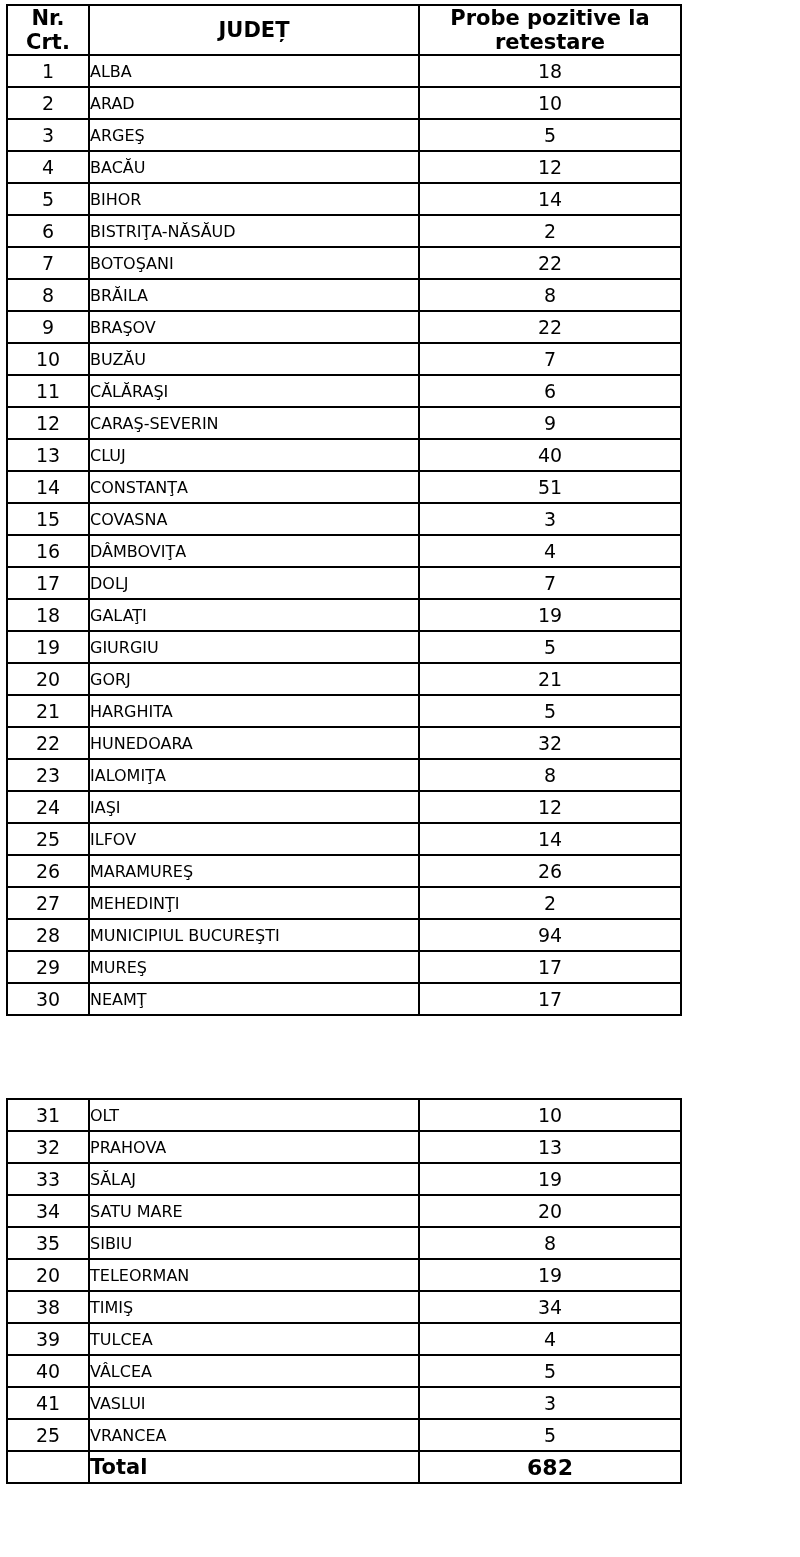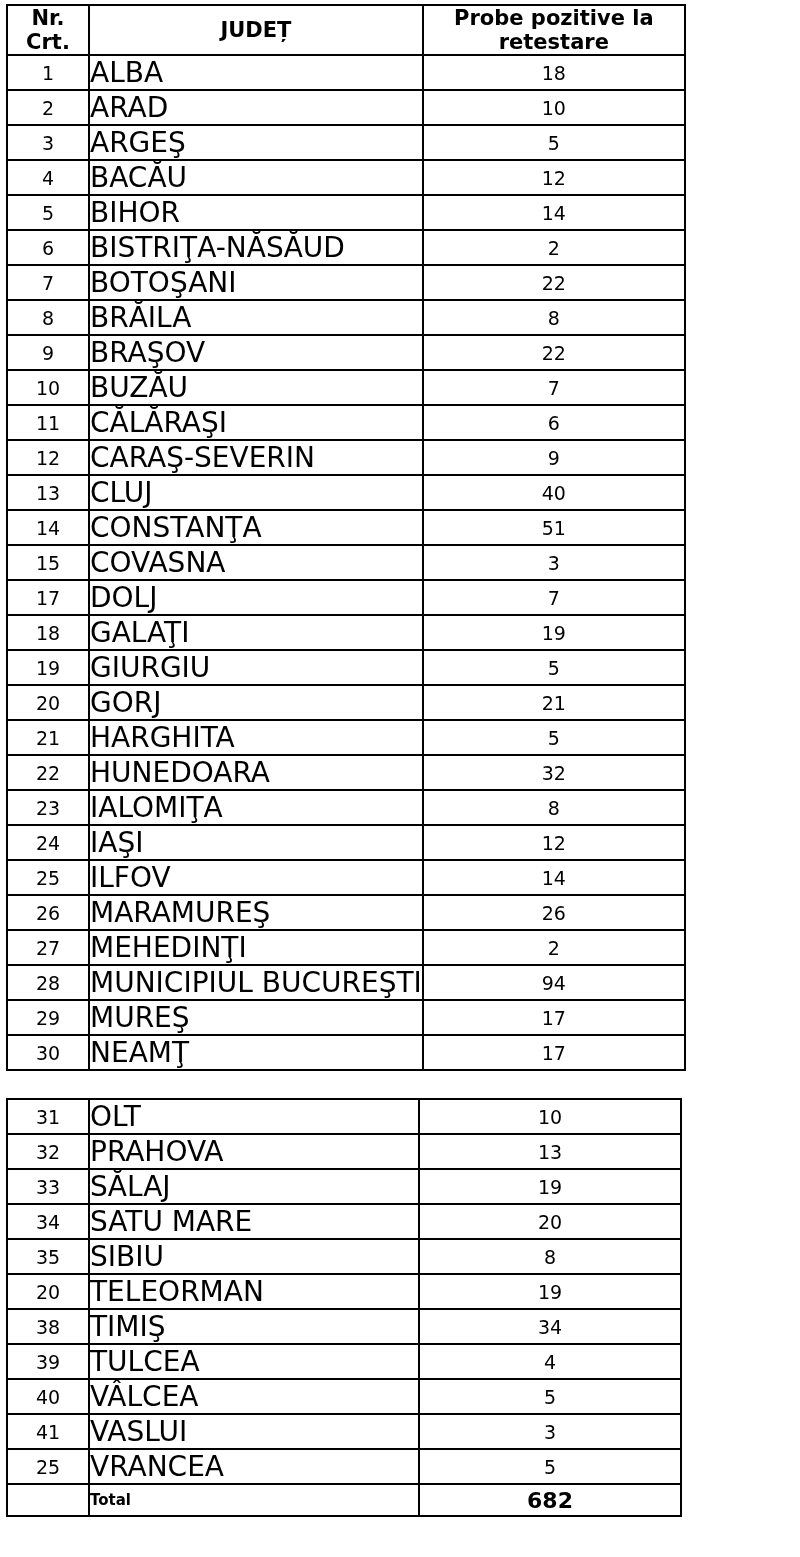--- a/index.html
+++ b/index.html
@@ -44,34 +44,34 @@
   }
   
   .c-nr {
     text-align: center;
     font-size: 19px;
     padding: 2px 0 4px 0;
     height: 30px;
   }
   .c-judet {
     text-align: left;
-    font-size: 28px;
+    font-size: 16px;
     padding: 2px 0 4px 8px;
     height: 30px;
     white-space: nowrap;
   }
   .c-val {
     text-align: center;
     font-size: 19px;
     padding: 2px 0 4px 0;
     height: 30px;
   }
   .total-row .c-judet {
     font-weight: bold;
-    font-size: 15px;
+    font-size: 21px;
   }
   .total-row .c-val {
     font-weight: bold;
     font-size: 22px;
   }
   .total-row .c-nr { }
 
   
   .block-one { position: absolute; left: 6px; top: 4px; }
   .block-two { position: absolute; left: 6px; top: 1098px; padding-left: 36px; }
@@ -170,20 +170,25 @@
           <td class="c-nr">14</td>
           <td class="c-judet">CONSTANŢA</td>
           <td class="c-val">51</td>
         </tr>
         <tr>
           <td class="c-nr">15</td>
           <td class="c-judet">COVASNA</td>
           <td class="c-val">3</td>
         </tr>
         <tr>
+          <td class="c-nr">16</td>
+          <td class="c-judet">DÂMBOVIŢA</td>
+          <td class="c-val">4</td>
+        </tr>
+        <tr>
           <td class="c-nr">17</td>
           <td class="c-judet">DOLJ</td>
           <td class="c-val">7</td>
         </tr>
         <tr>
           <td class="c-nr">18</td>
           <td class="c-judet">GALAŢI</td>
           <td class="c-val">19</td>
         </tr>
         <tr>

